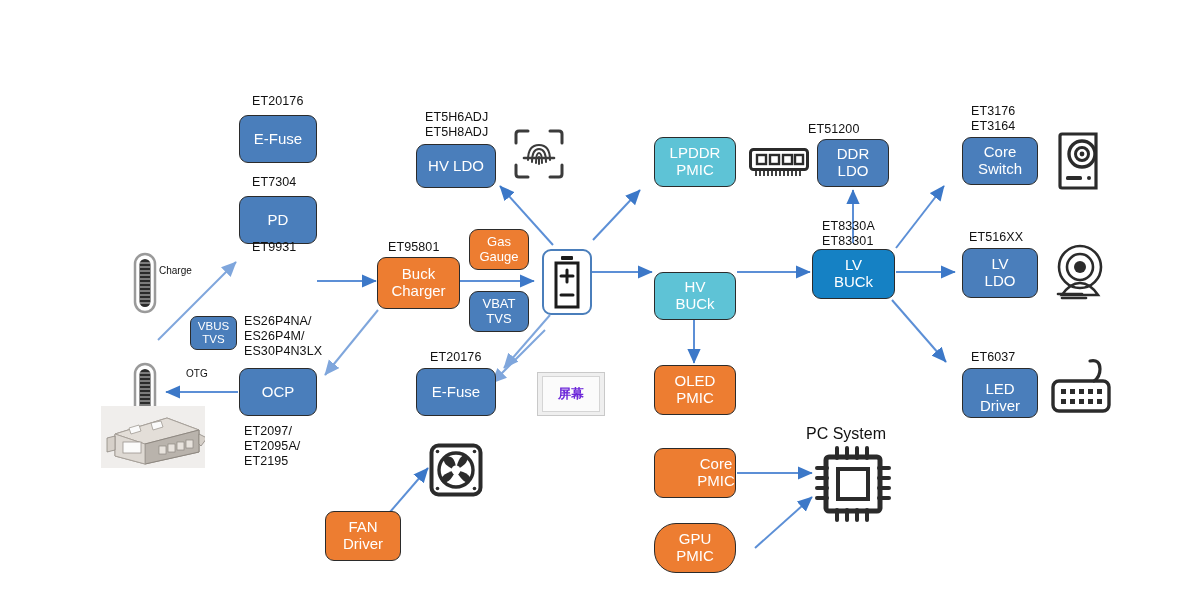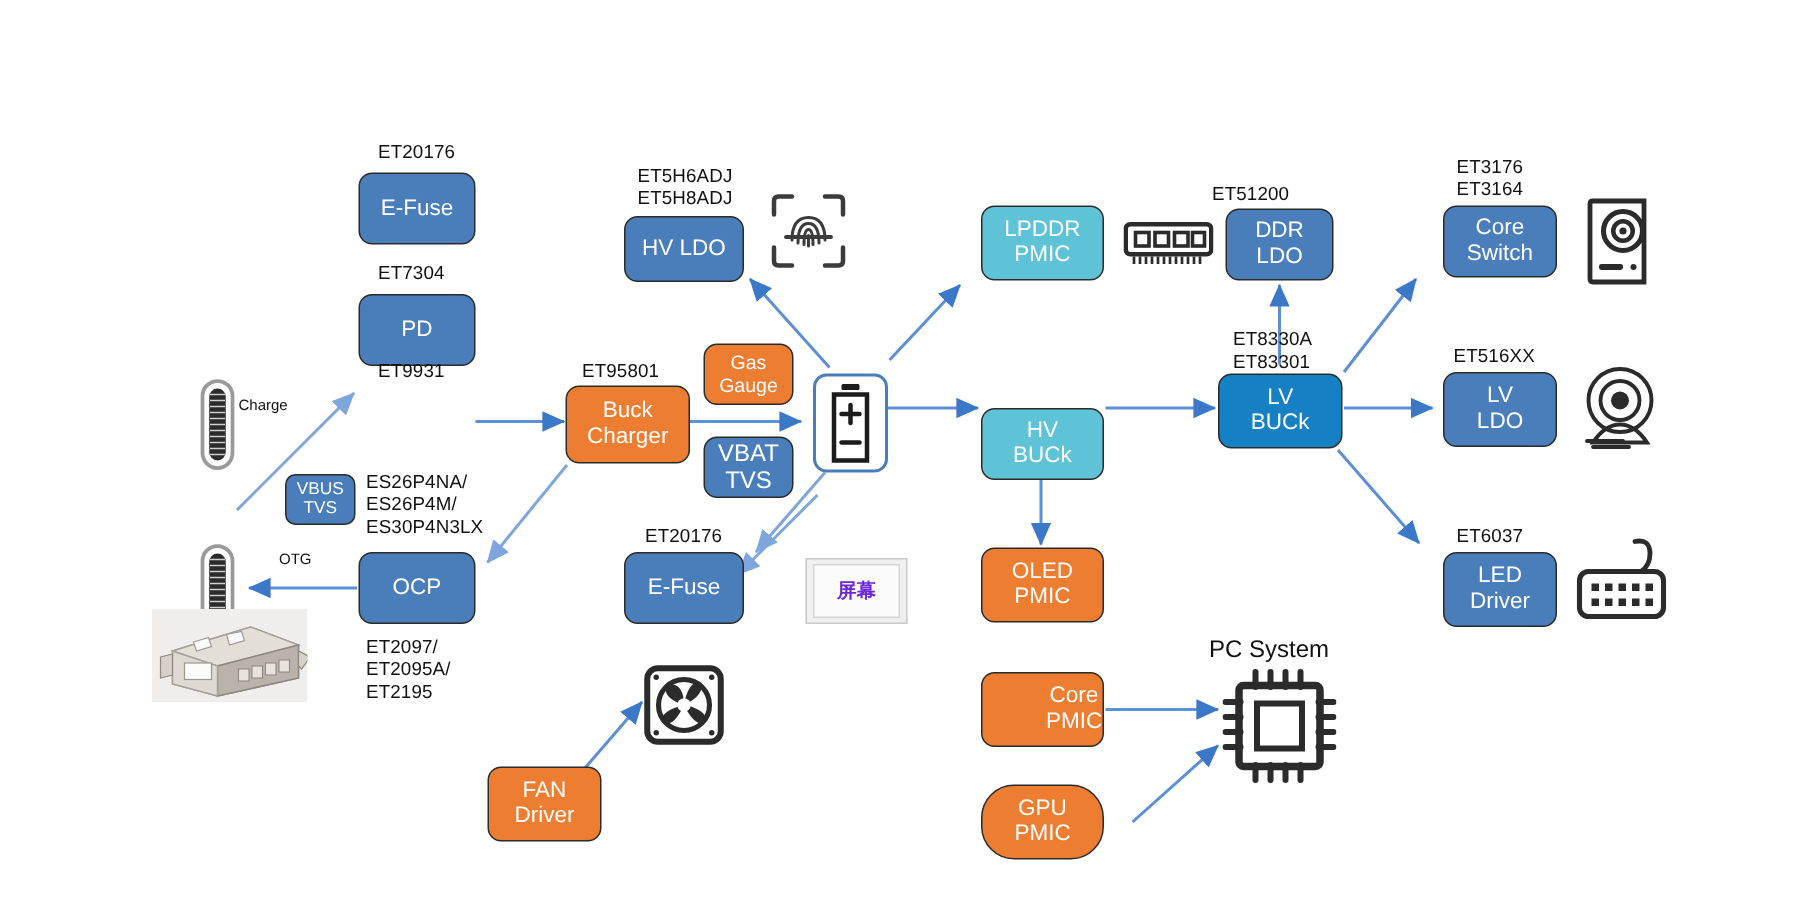--- a/index.html
+++ b/index.html
@@ -231,21 +231,21 @@
   <div class="blk orange" style="left:377px;top:257px;width:83px;height:52px;">
     <span style="white-space:pre-line;">Buck
 Charger</span>
   </div>
 
   <div class="blk orange" style="left:469px;top:229px;width:60px;height:41px;font-size:13px;">
     <span style="white-space:pre-line;">Gas
 Gauge</span>
   </div>
 
-  <div class="blk blue" style="left:469px;top:291px;width:60px;height:41px;font-size:16px;">
+  <div class="blk blue" style="left:469px;top:291px;width:60px;height:41px;font-size:13px;">
     <span style="white-space:pre-line;">VBAT
 TVS</span>
   </div>
 
   <svg class="ico" style="left:541px;top:248px;" width="52" height="68" viewBox="0 0 52 68">
     <rect x="2" y="2" width="48" height="64" rx="8" fill="#ffffff" stroke="#4A7EBB" stroke-width="2"></rect>
     <rect x="20" y="8" width="12" height="4" rx="1" fill="#1b1b1b"></rect>
     <rect x="15" y="15" width="22" height="44" fill="#ffffff" stroke="#1b1b1b" stroke-width="3"></rect>
     <g stroke="#1b1b1b" stroke-width="3" stroke-linecap="round">
       <line x1="20" y1="28" x2="32" y2="28"></line>
@@ -396,21 +396,21 @@
   <svg class="ico" style="left:1052px;top:243px;" width="56" height="58" viewBox="0 0 56 58">
     <circle cx="28" cy="24" r="21" fill="none" stroke="#2b2b2b" stroke-width="2.6"></circle>
     <circle cx="28" cy="24" r="13" fill="none" stroke="#2b2b2b" stroke-width="2.6"></circle>
     <circle cx="28" cy="24" r="6" fill="#2b2b2b"></circle>
     <path d="M10,52 Q18,40 28,40 Q38,40 46,52 Z" fill="none" stroke="#2b2b2b" stroke-width="2.6"></path>
     <line x1="6" y1="51" x2="30" y2="51" stroke="#2b2b2b" stroke-width="2.6" stroke-linecap="round"></line>
     <line x1="10" y1="55" x2="34" y2="55" stroke="#2b2b2b" stroke-width="2.6" stroke-linecap="round"></line>
   </svg>
 
   <div class="cap" style="left:971px;top:350px;">ET6037</div>
-  <div class="blk blue" style="left:962px;top:368px;width:76px;height:50px;">
+  <div class="blk blue" style="left:962px;top:368px;width:76px;height:50px;align-items:flex-end;">
     <span style="white-space:pre-line;">LED
 Driver</span>
   </div>
 
   <svg class="ico" style="left:1050px;top:355px;" width="62" height="62" viewBox="0 0 62 62">
     <path d="M40,6 Q50,4 50,14 Q50,22 44,26" fill="none" stroke="#2b2b2b" stroke-width="3.2" stroke-linecap="round"></path>
     <rect x="3" y="26" width="56" height="30" rx="6" fill="none" stroke="#2b2b2b" stroke-width="3.4"></rect>
     <g fill="#2b2b2b">
       <rect x="11" y="34" width="5" height="5"></rect>
         <rect x="20" y="34" width="5" height="5"></rect>

